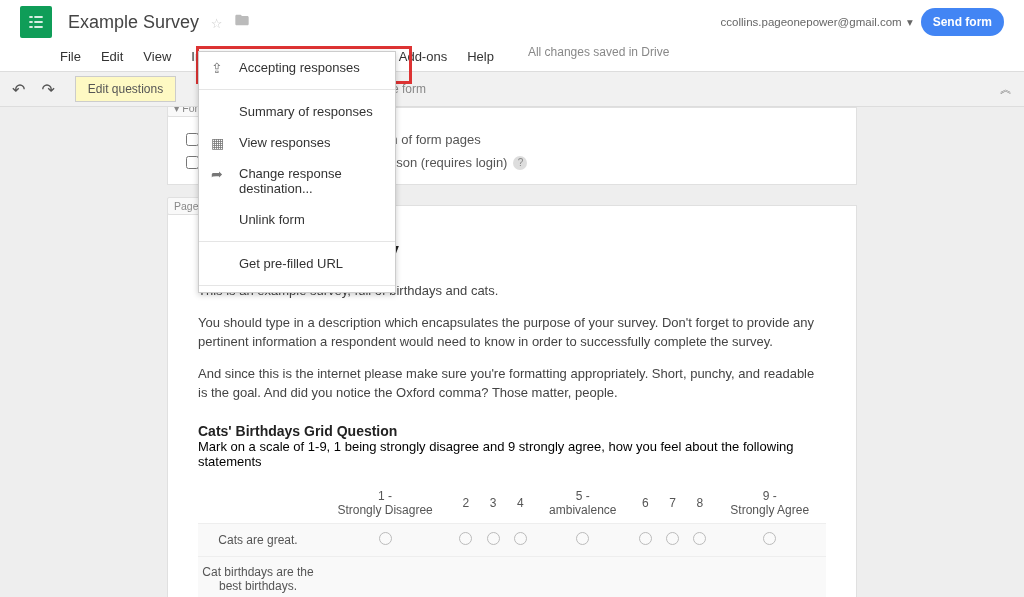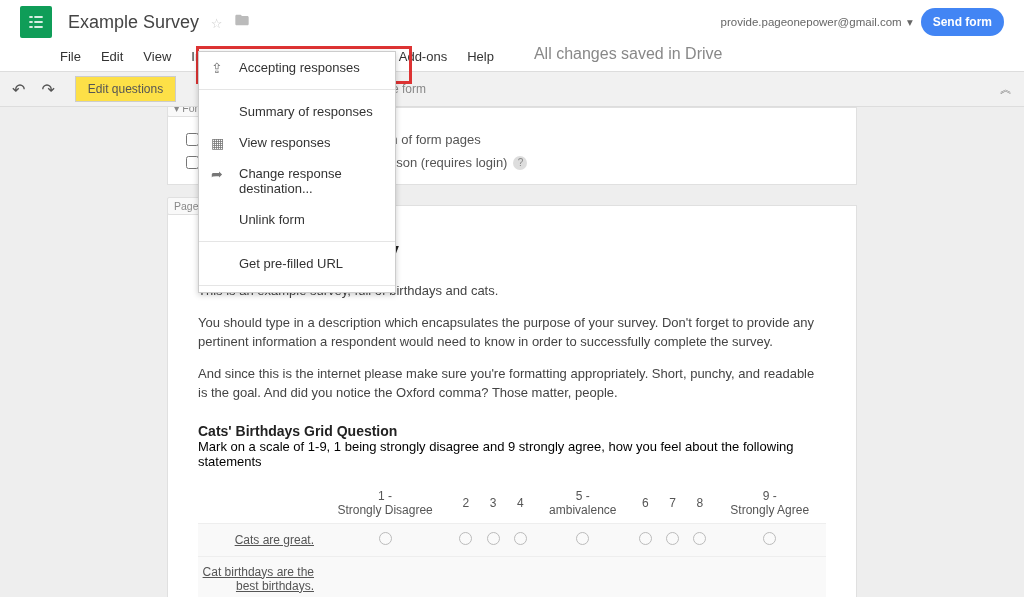--- a/index.html
+++ b/index.html
@@ -9,27 +9,27 @@
   .app-icon { width: 32px; height: 32px; background: #0f9d58; border-radius: 2px; display: flex; align-items: center; justify-content: center; color: #fff; margin-right: 16px; }
   .app-icon svg { width: 20px; height: 20px; fill: #fff; }
   .title-area { flex: 1; }
   .doc-title { font-size: 18px; color: #444; display: inline-block; }
   .star-icon, .folder-icon { display: inline-block; margin-left: 8px; color: #ccc; cursor: pointer; }
   .account-area { font-size: 11.5px; color: #666; margin-right: 8px; }
   .send-btn { background: #4285f4; color: #fff; border: none; padding: 7px 12px; font-size: 12px; border-radius: 14px; cursor: pointer; font-weight: bold; }
   
   .menubar { height: 26px; display: flex; align-items: flex-start; padding-left: 50px; }
   .menu-item { padding: 4px 10px; cursor: pointer; color: #333; font-size: 13px; }
-  .save-status { margin-left: 30px; color: #888; font-size: 16px; }
+  .save-status { margin-left: 24px; color: #888; font-size: 12px; }
   
   .toolbar { height: 36px; background: #f1f1f1; border-top: 1px solid #ddd; border-bottom: 1px solid #ddd; display: flex; align-items: center; padding: 0 12px; position: relative; }
   .undo-redo { display: flex; gap: 16px; padding-right: 16px; color: #555; }
   .undo-redo span { cursor: pointer; font-size: 16px; }
   .tool-btn { background: #fff; border: 1px solid #ccc; padding: 5px 12px; margin: 0 4px; font-size: 12px; cursor: pointer; color: #555; }
-  .tool-btn.active { background: #fde047; }
+  .tool-btn.active { background: #fef9c3; }
   .collapse-btn { margin-left: auto; cursor: pointer; color: #888; font-size: 12px; }
   
   .highlight-box { position: absolute; border: 3px solid #dd3333; pointer-events: none; z-index: 5; }
   
   .dropdown { position: absolute; background: #fff; border: 1px solid #ccc; box-shadow: 0 2px 6px rgba(0,0,0,0.2); z-index: 10; width: 198px; }
   .dropdown-item { padding: 8px 16px 8px 40px; font-size: 13px; color: #333; cursor: pointer; position: relative; }
   .dropdown-divider { height: 1px; background: #e5e5e5; margin: 6px 0; }
   .dropdown-icon { position: absolute; left: 12px; top: 8px; color: #777; font-size: 14px; }
   
   .canvas { background: #eeeeee; position: absolute; top: 107px; left: 0; right: 0; bottom: 0; overflow: auto; padding: 0 0 20px 0; }
@@ -44,21 +44,21 @@
   .page-label { position: absolute; left: 0; top: -8px; font-size: 10.5px; color: #888; background: #f9f9f9; padding: 2px 6px; border: 1px solid #e0e0e0; border-radius: 2px; }
   .page-card { background: #fff; border: 1px solid #e0e0e0; padding: 30px 30px 20px 30px; }
   .survey-title { font-size: 26px; font-weight: bold; color: #222; margin-bottom: 14px; }
   .survey-desc { font-size: 13px; color: #444; line-height: 1.5; margin-bottom: 12px; }
   .question-title { font-weight: bold; font-size: 14px; color: #222; margin-top: 20px; }
   .question-help { font-size: 13px; color: #000000; margin-bottom: 14px; }
   
   .grid-table { width: 100%; border-collapse: collapse; font-size: 12px; }
   .grid-table th { font-weight: normal; color: #555; padding: 6px 4px; text-align: center; vertical-align: middle; }
   .grid-table td { padding: 8px 4px; text-align: center; border-top: 1px solid #eee; }
-  .grid-table td:first-child { text-align: right; color: #555; width: 120px; text-decoration: underline; }
+  .grid-table td:first-child { text-align: center; color: #555; width: 120px; }
   .grid-table tr.odd td { background: #f9f9f9; }
   .radio-dot { display: inline-block; width: 13px; height: 13px; border: 1px solid #bbb; border-radius: 50%; background: #fafafa; }
 </style>
 </head>
 <body>
 
 <div class="topbar">
   <div class="app-icon">
     <svg viewBox="0 0 24 24">
         <rect x="4" y="5" width="4" height="2"></rect>
@@ -72,21 +72,21 @@
   <div class="title-area">
     <span class="doc-title">Example Survey</span>
     <span class="star-icon">☆</span>
     <span class="folder-icon">
       <svg width="16" height="16" viewBox="0 0 24 24" fill="#bbb">
           <path d="M10 4H4c-1.1 0-2 .9-2 2v12c0 1.1.9 2 2 2h16c1.1 0 2-.9 2-2V8c0-1.1-.9-2-2-2h-8l-2-2z"></path>
         </svg>
     </span>
   </div>
   <div class="account-area">
-    <span>provide.pageonepower@gmail.com</span>
+    <span>ccollins.pageonepower@gmail.com</span>
     <span style="margin-left:2px;">▾</span>
   </div>
   <button class="send-btn">Send form</button>
 </div>
 
 <div class="menubar">
   <div class="menu-item">File</div>
   <div class="menu-item">Edit</div>
   <div class="menu-item">View</div>
   <div class="menu-item">Insert</div>

